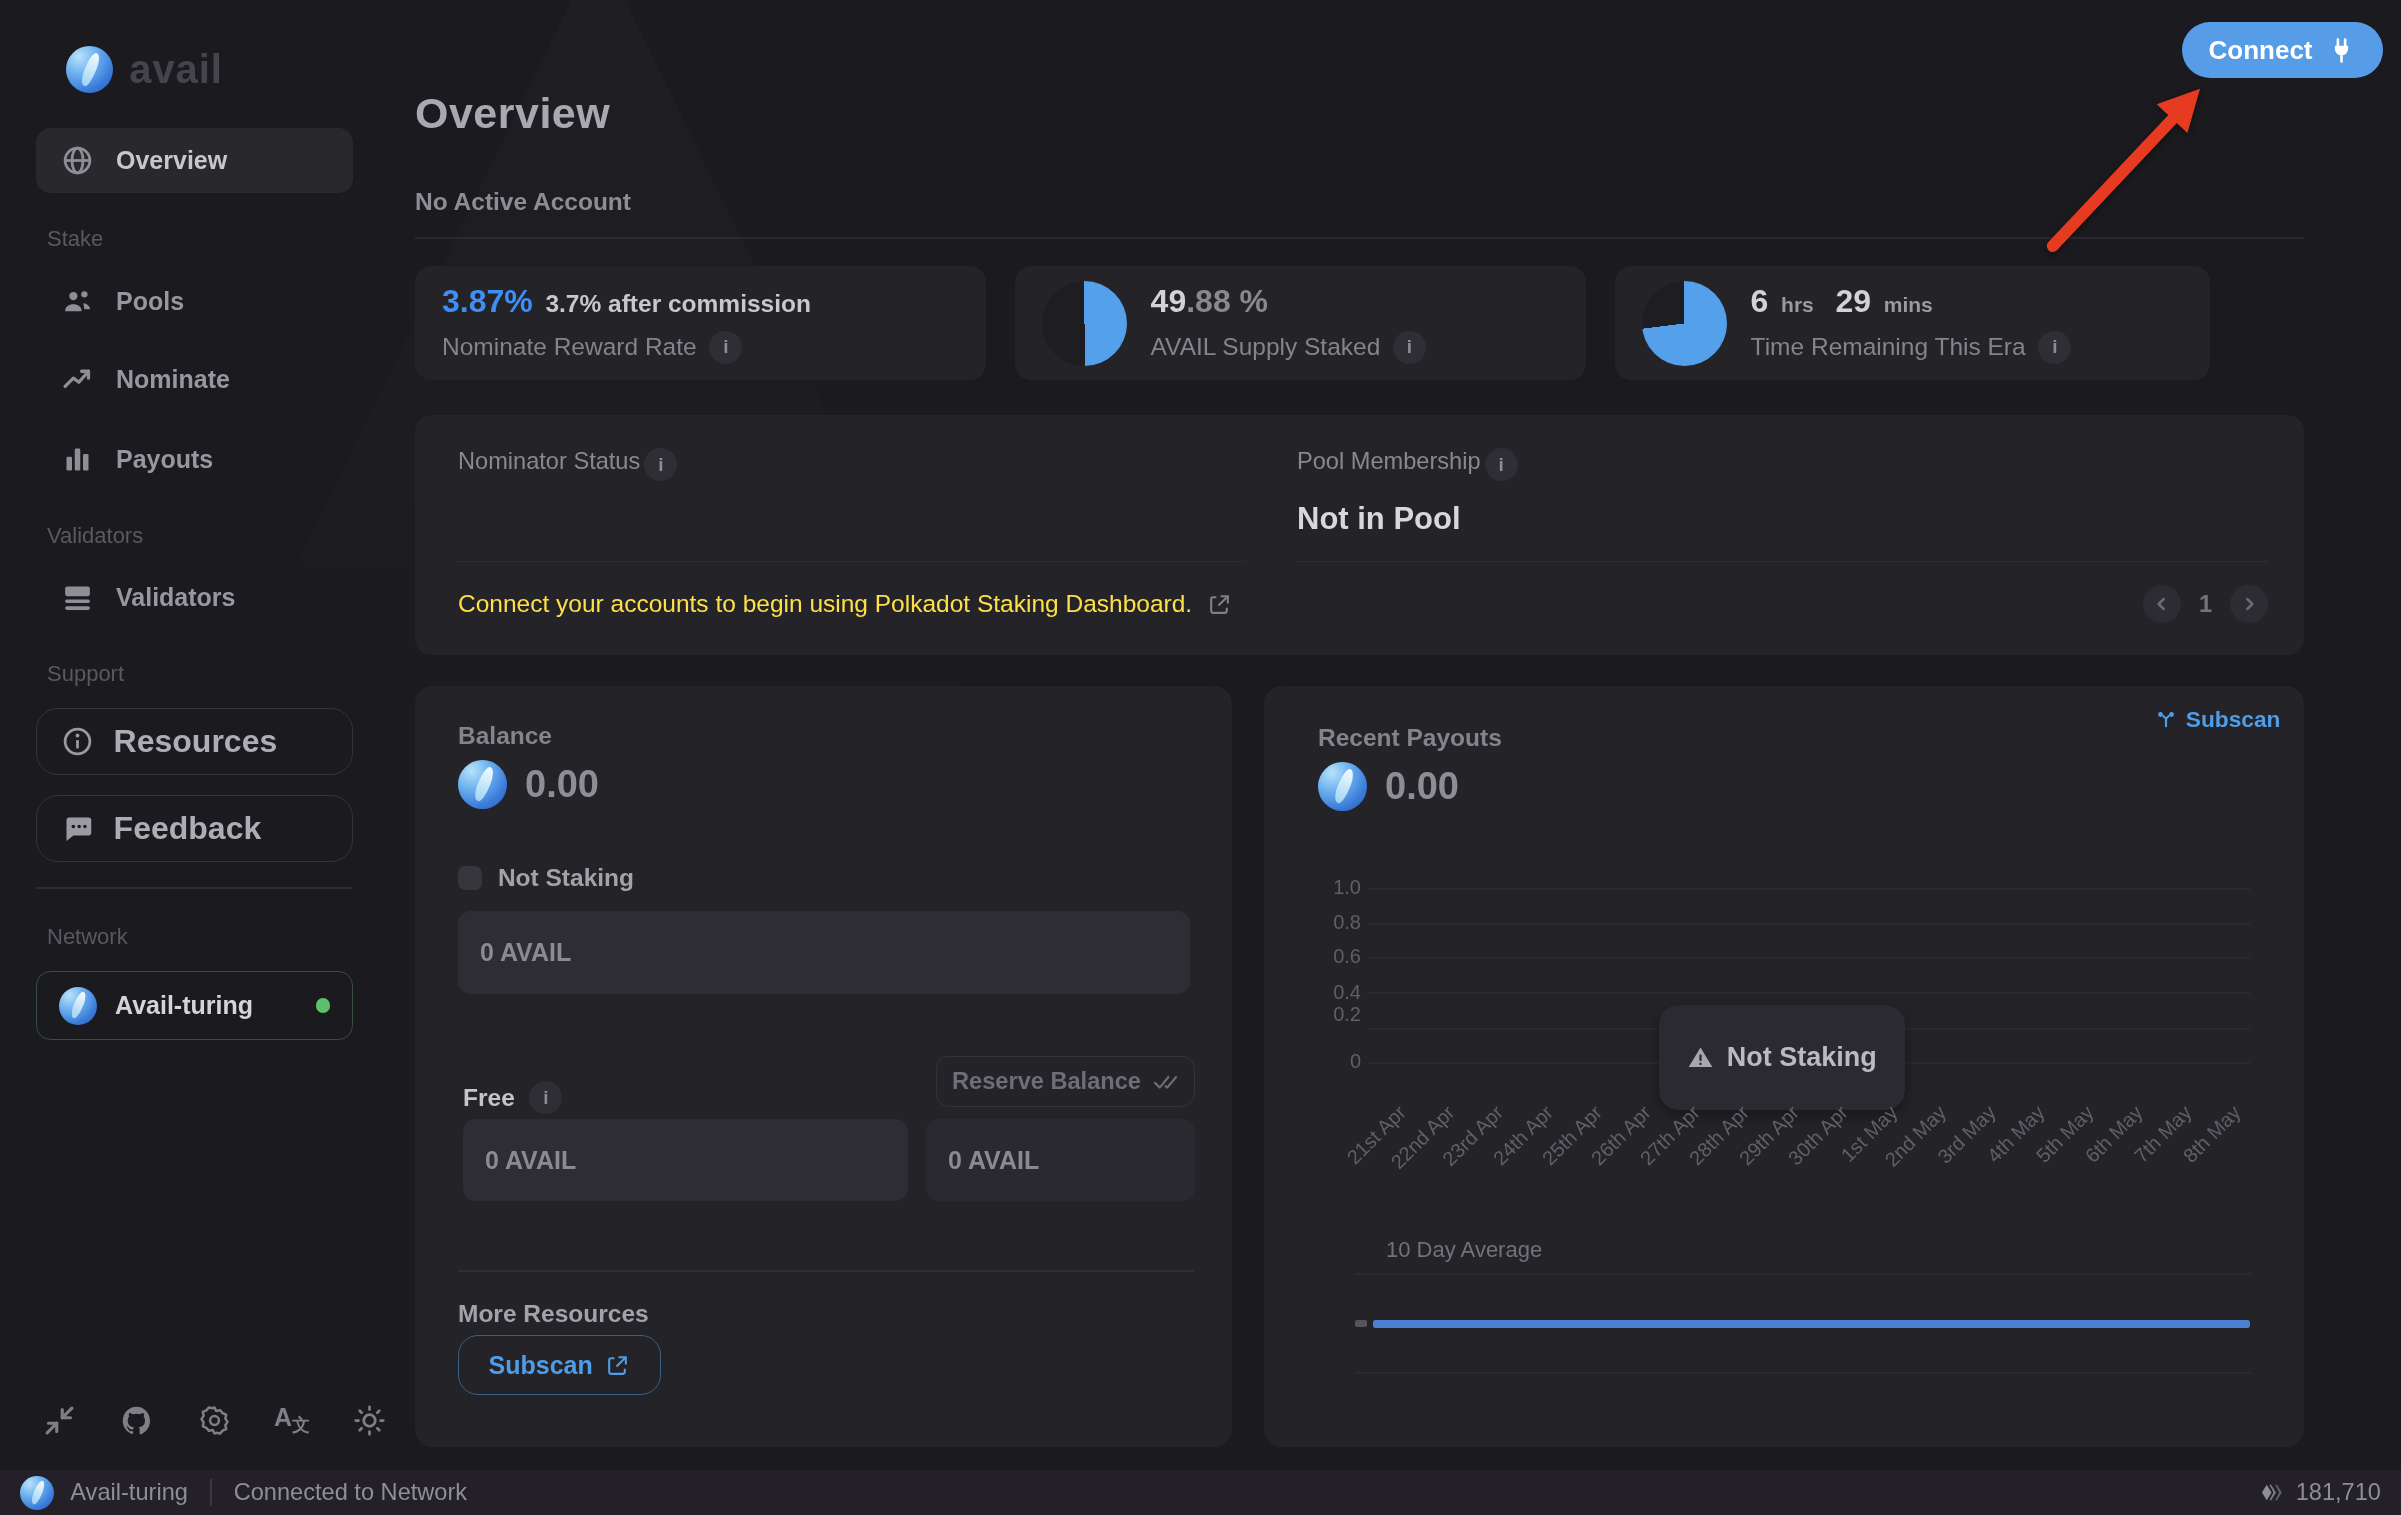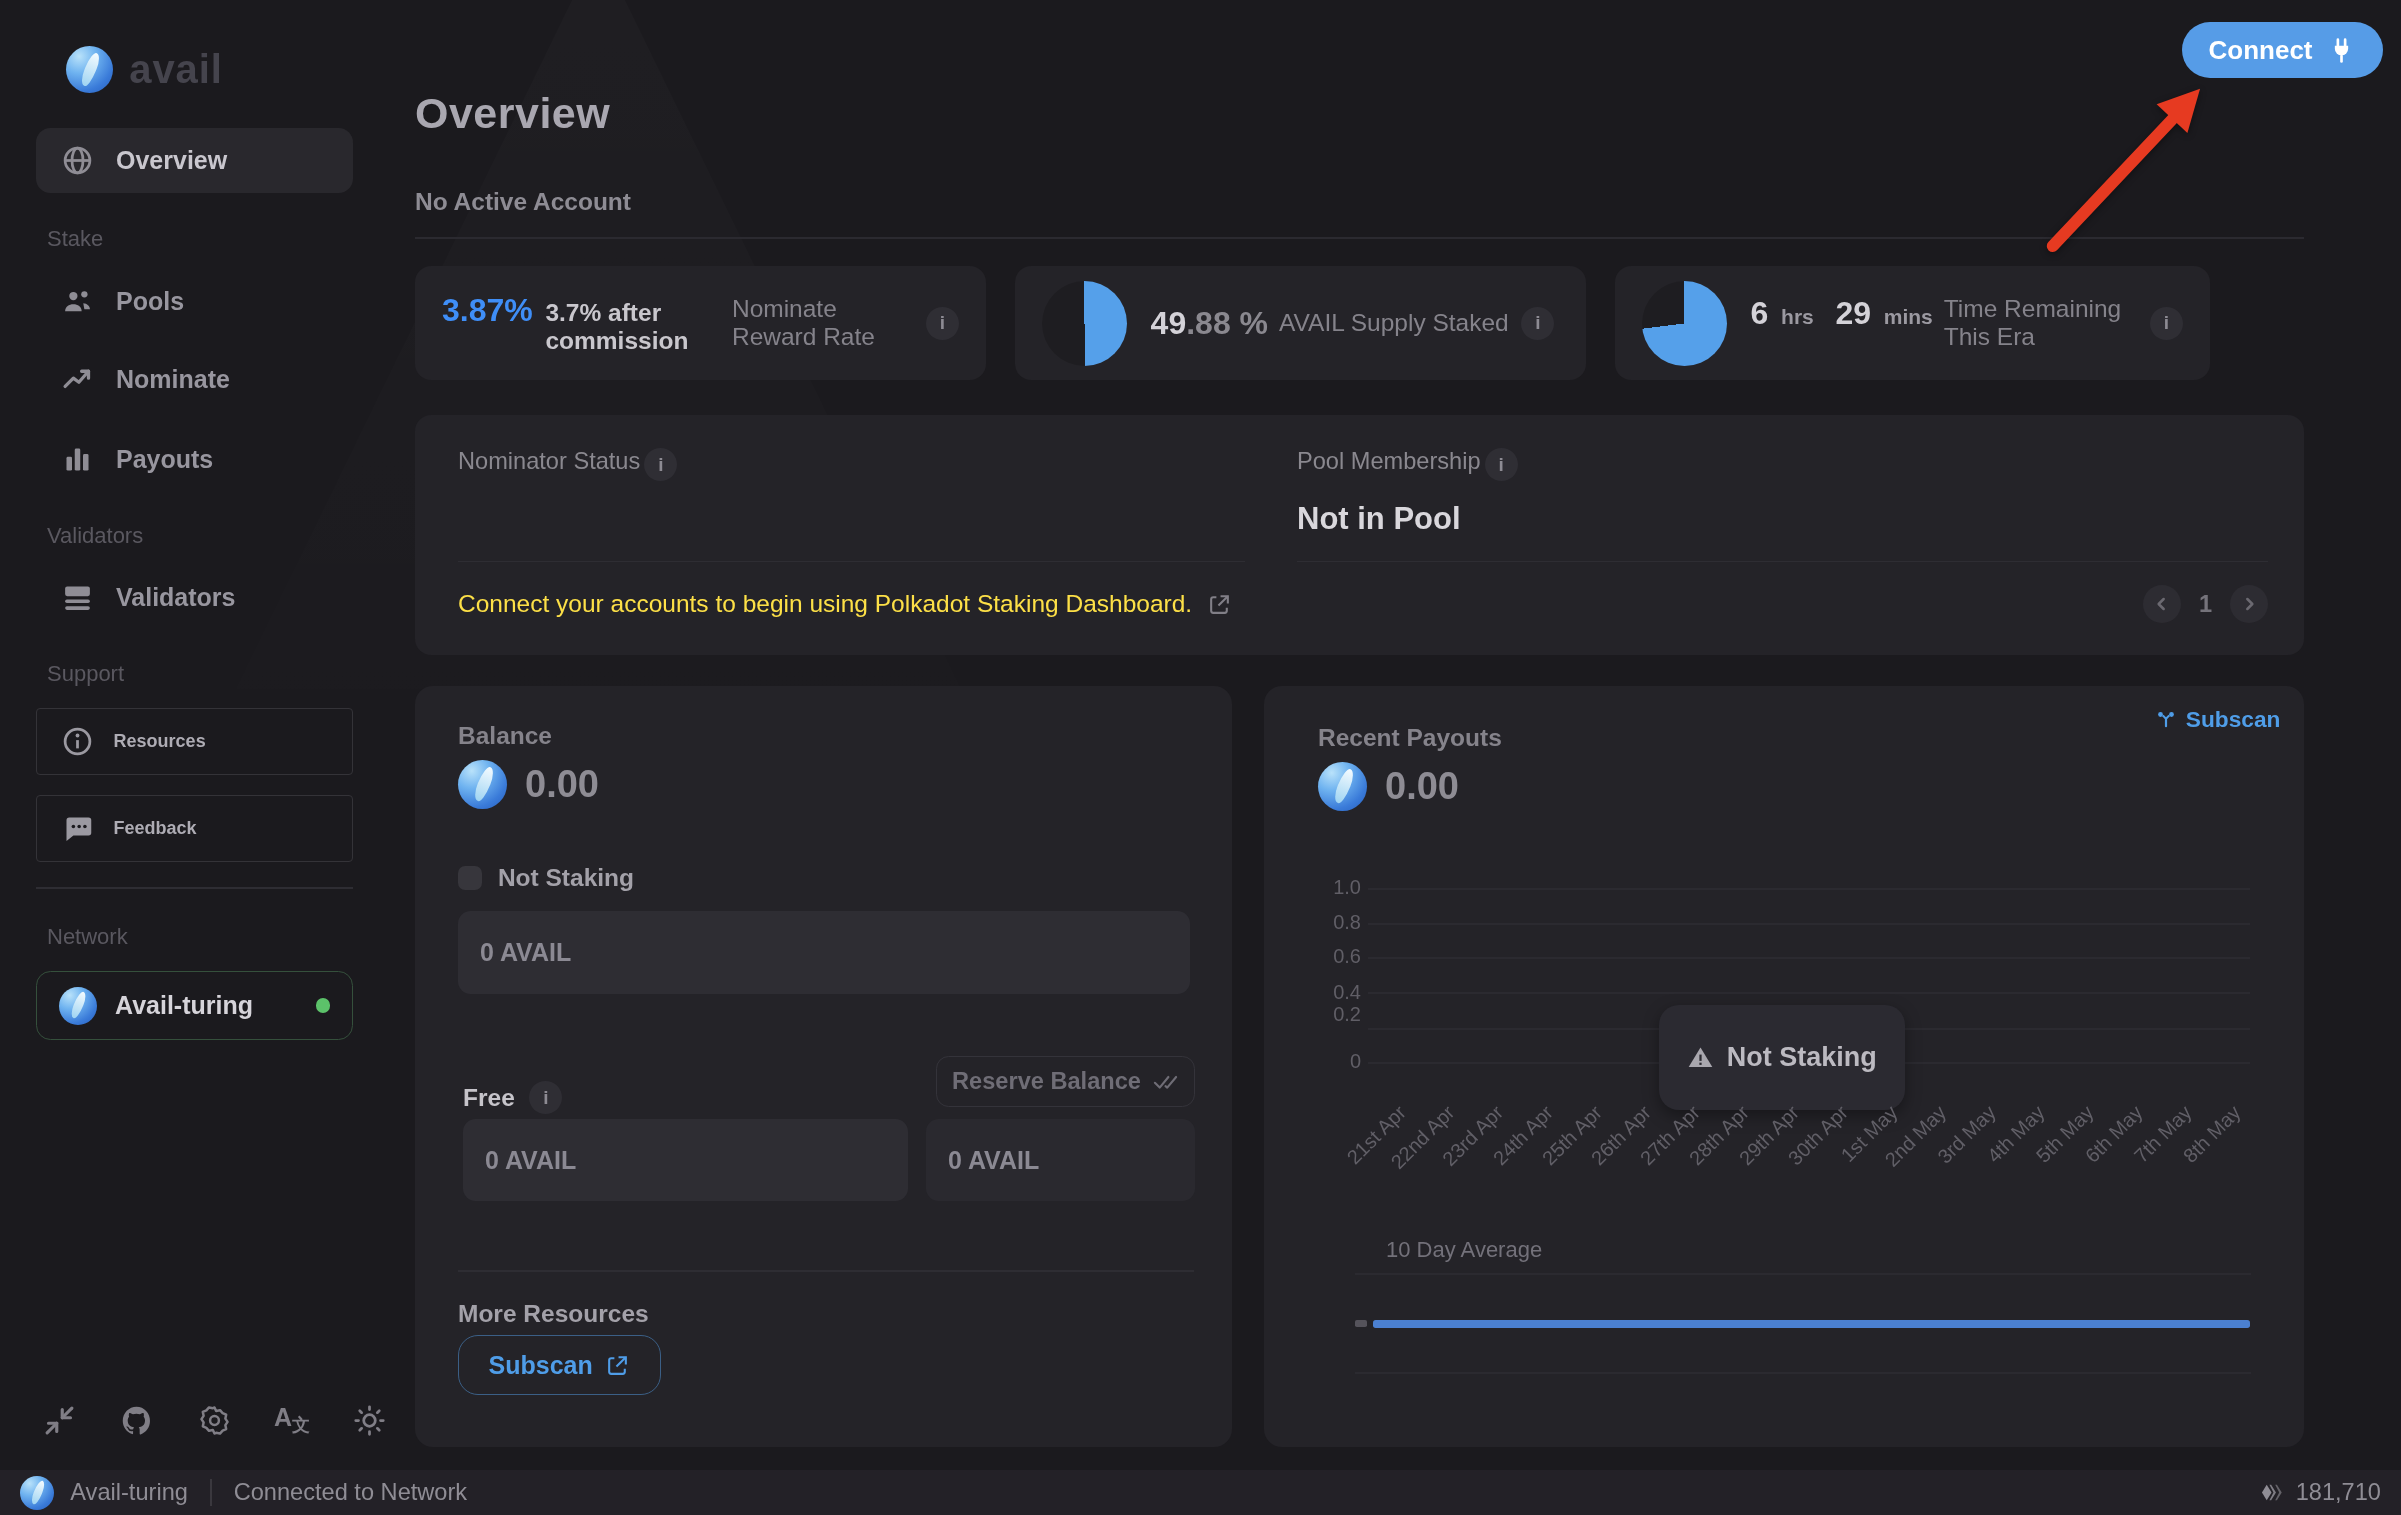--- a/index.html
+++ b/index.html
@@ -20,22 +20,22 @@
   .brand{position:absolute;left:50px;top:34px;display:flex;align-items:center;gap:16.3px;}
   .brand .alogo{width:47px;height:47px;}
   .brand-text{font-size:40px;font-weight:700;color:#45444d;letter-spacing:0.9px;}
   .nav-item{position:absolute;left:20px;width:317px;height:65px;border-radius:14.5px;
      display:flex;align-items:center;gap:22px;padding-left:25px;cursor:pointer;
      font-size:25px;font-weight:700;color:#98969f;}
   .nav-item svg{width:33px;height:33px;color:#8f8d95;flex:none;}
   .nav-item.active{background:#29282d;color:#c9c7ce;}
   .sec-label{position:absolute;left:31px;font-size:22px;color:#5a5860;}
   .outline-btn{position:absolute;left:20px;width:317px;height:67px;border:1.8px solid #343338;
-     border-radius:4px;display:flex;align-items:center;gap:20px;padding-left:23.6px;cursor:pointer;
-     font-size:18px;font-weight:700;color:#aeacb4;}
+     border-radius:22px;display:flex;align-items:center;gap:20px;padding-left:23.6px;cursor:pointer;
+     font-size:32px;font-weight:700;color:#aeacb4;}
   .outline-btn svg{width:33px;height:33px;color:#9b99a1;}
   .side-div{position:absolute;left:20px;width:317px;height:1.8px;background:#2e2d33;}
   .net-btn{position:absolute;left:20px;top:959px;width:317px;height:69px;border:1.8px solid #35503c;
      border-radius:14.5px;display:flex;align-items:center;gap:18px;padding:0 22px;cursor:pointer;}
   .net-btn .alogo{width:38px;height:38px;}
   .net-name{font-size:25px;font-weight:700;color:#d6d4da;flex:1;}
   .dot{width:14.5px;height:14.5px;border-radius:50%;}
   .foot-icons{position:absolute;left:16.3px;top:1381px;display:flex;align-items:center;gap:23.6px;color:#807e86;}
   .foot-icons .fi{width:54px;height:54px;display:flex;align-items:center;justify-content:center;cursor:pointer;}
   .foot-icons svg{width:33px;height:33px;}
@@ -48,21 +48,21 @@
   .connect-btn svg{width:29px;height:29px;color:#fff;}
   .red-arrow{position:absolute;left:2021px;top:77px;width:208px;height:190px;z-index:5;pointer-events:none;
      filter:drop-shadow(0 2.7px 3.6px rgba(0,0,0,.4));}
   .page-title{position:absolute;left:0;top:89px;font-size:43px;font-weight:800;color:#a9a7b0;letter-spacing:0.5px;}
   .page-sub{position:absolute;left:0;top:188px;font-size:24.5px;font-weight:700;color:#8e8c94;}
   .hdr-div{position:absolute;left:0;top:237px;width:1889px;height:1.8px;background:#2b2a30;}
   
   .stats-row{position:absolute;left:0;top:266px;display:flex;gap:29px;}
   .stat-card{height:114px;background:#242328;border-radius:16.3px;display:flex;align-items:center;padding:0 27px;}
   .sc1{width:571px;} .sc2{width:571px;} .sc3{width:595px;}
-  .stat-body{display:flex;flex-direction:row;gap:11px;}
+  .stat-body{display:flex;flex-direction:column;gap:11px;}
   .stat-line{display:flex;align-items:baseline;gap:12.7px;}
   .v-blue{font-size:32px;font-weight:800;color:#3f8ef7;}
   .v-note{font-size:24.5px;font-weight:700;color:#c9c7cd;}
   .v-big{font-size:32px;font-weight:800;color:#d4d2d8;}
   .v-dim{font-size:32px;font-weight:700;color:#8a888f;}
   .v-unit{font-size:21px;font-weight:700;color:#9b99a1;}
   .stat-label{display:flex;align-items:center;gap:12.7px;font-size:24.5px;color:#85838b;}
   .pie{width:85px;height:85px;border-radius:50%;margin-right:23.6px;flex:none;}
   .pie-supply{background:conic-gradient(#55a0ea 0deg 179.6deg,#1e1d21 179.6deg 360deg);}
   .pie-era{background:conic-gradient(#55a0ea 0deg 263deg,#1e1d21 263deg 360deg);}

